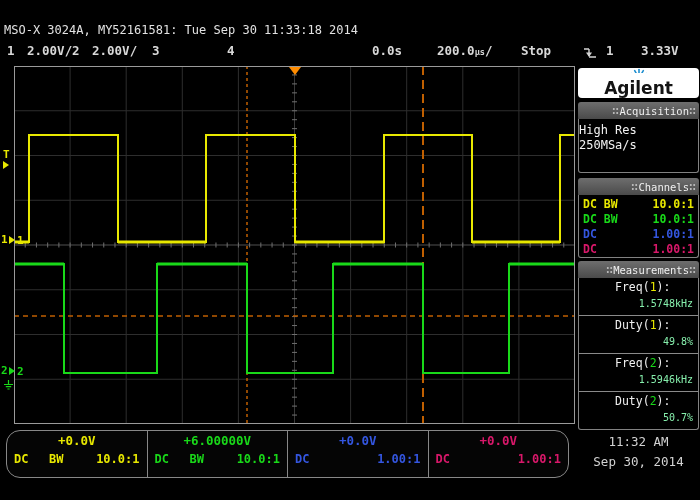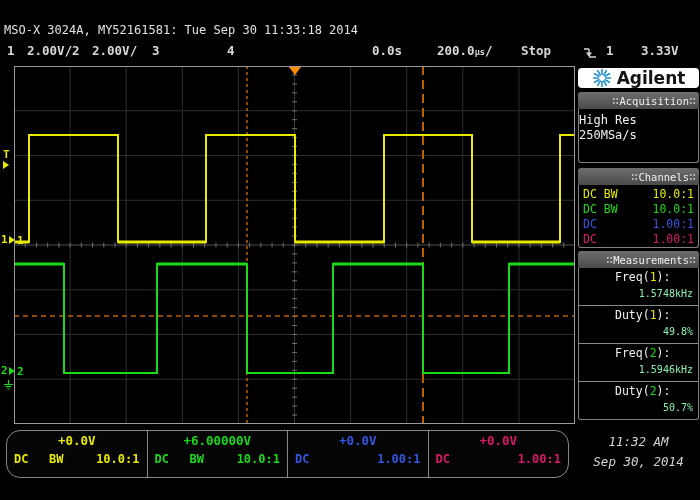--- a/index.html
+++ b/index.html
@@ -12,45 +12,45 @@
   .statusbar{position:absolute;left:0;top:43px;width:700px;height:18px;}
   .b{font-weight:bold;}
   .small{font-size:8.5px;}
   #scope-svg{position:absolute;left:14px;top:66px;}
   
   .mark{position:absolute;display:flex;align-items:center;font-size:11px;font-weight:bold;line-height:10px;}
   .tri-r{width:0;height:0;border-top:4px solid transparent;border-bottom:4px solid transparent;border-left:6px solid;}
   .glabel{position:absolute;font-size:11px;font-weight:bold;}
   
   .panel{position:absolute;left:578px;top:68px;width:121px;}
-  .logo{height:20px;background:#fff;border-radius:4px;display:flex;align-items:center;justify-content:center;gap:5px;margin-bottom:4px;}
+  .logo{height:30px;background:#fff;border-radius:4px;display:flex;align-items:center;justify-content:center;gap:5px;margin-bottom:4px;flex-direction:column;}
   .logo-text{font-family:"DejaVu Sans","Liberation Sans",sans-serif;font-weight:bold;font-size:17px;color:#141414;}
   .sec-h{height:17px;background:linear-gradient(#6e6e6e,#4a4a4a);color:#f0f0f0;font-size:10.5px;
          display:flex;align-items:center;justify-content:flex-end;padding:0 3px;border-radius:3px 3px 0 0;}
   .grip{width:7px;height:8px;background-image:radial-gradient(circle,#b8b8b8 0.8px,transparent 1.2px);background-size:3.5px 4px;}
   .sec-b{border:1px solid #828282;border-top:none;background:#000;border-radius:0 0 3px 3px;}
   .acq-b{height:49px;padding-top:4px;margin-bottom:5px;}
   .acq-b div{font-size:12px;color:#f2f2f2;line-height:15px;}
   .ch-b{padding:1px 0;margin-bottom:3px;}
-  .ch-row{display:flex;justify-content:space-between;align-items:center;height:15px;padding:0 4px;font-size:11.5px;font-weight:normal;}
+  .ch-row{display:flex;justify-content:space-between;align-items:center;height:15px;padding:0 4px;font-size:11.5px;font-weight:bold;}
   .meas-b{}
   .meas-g{padding:1px 3px 2px 3px;border-bottom:1px solid #8a8a8a;}
   .meas-g:last-child{border-bottom:none;}
   .meas-l{font-size:11.5px;color:#f0f0f0;line-height:16px;margin-left:33px;}
   .meas-v{font-size:10px;color:#86efac;text-align:right;line-height:18px;padding-right:2px;}
   
   .bbar{position:absolute;left:6px;top:430px;width:561px;height:46px;border:1px solid #888;border-radius:14px;display:flex;background:#050505;}
   .bpanel{flex:1;border-right:1px solid #888;position:relative;}
   .bpanel:last-child{border-right:none;}
   .bval{text-align:center;font-size:12.5px;font-weight:bold;margin-top:2px;}
   .binfo{position:absolute;left:0;right:0;top:21px;height:18px;font-size:12px;font-weight:bold;}
   .binfo .cpl{position:absolute;left:7px;}
   .binfo .bw{position:absolute;left:42px;}
   .binfo .prb{position:absolute;right:7px;}
-  .clock{position:absolute;left:578px;top:432px;width:121px;text-align:center;color:#d2d2d2;font-size:12.5px;line-height:20px;font-style:italic;}
+  .clock{position:absolute;left:578px;top:432px;width:121px;text-align:center;color:#d2d2d2;font-size:12.5px;line-height:20px;}
 </style>
 </head>
 <body>
 
 <div class="screen">
 
   <div class="title">MSO-X 3024A, MY52161581: Tue Sep 30 11:33:18 2014</div>
 
   <div class="statusbar">
     <span class="sb c1 b" style="left:7px">1</span>

